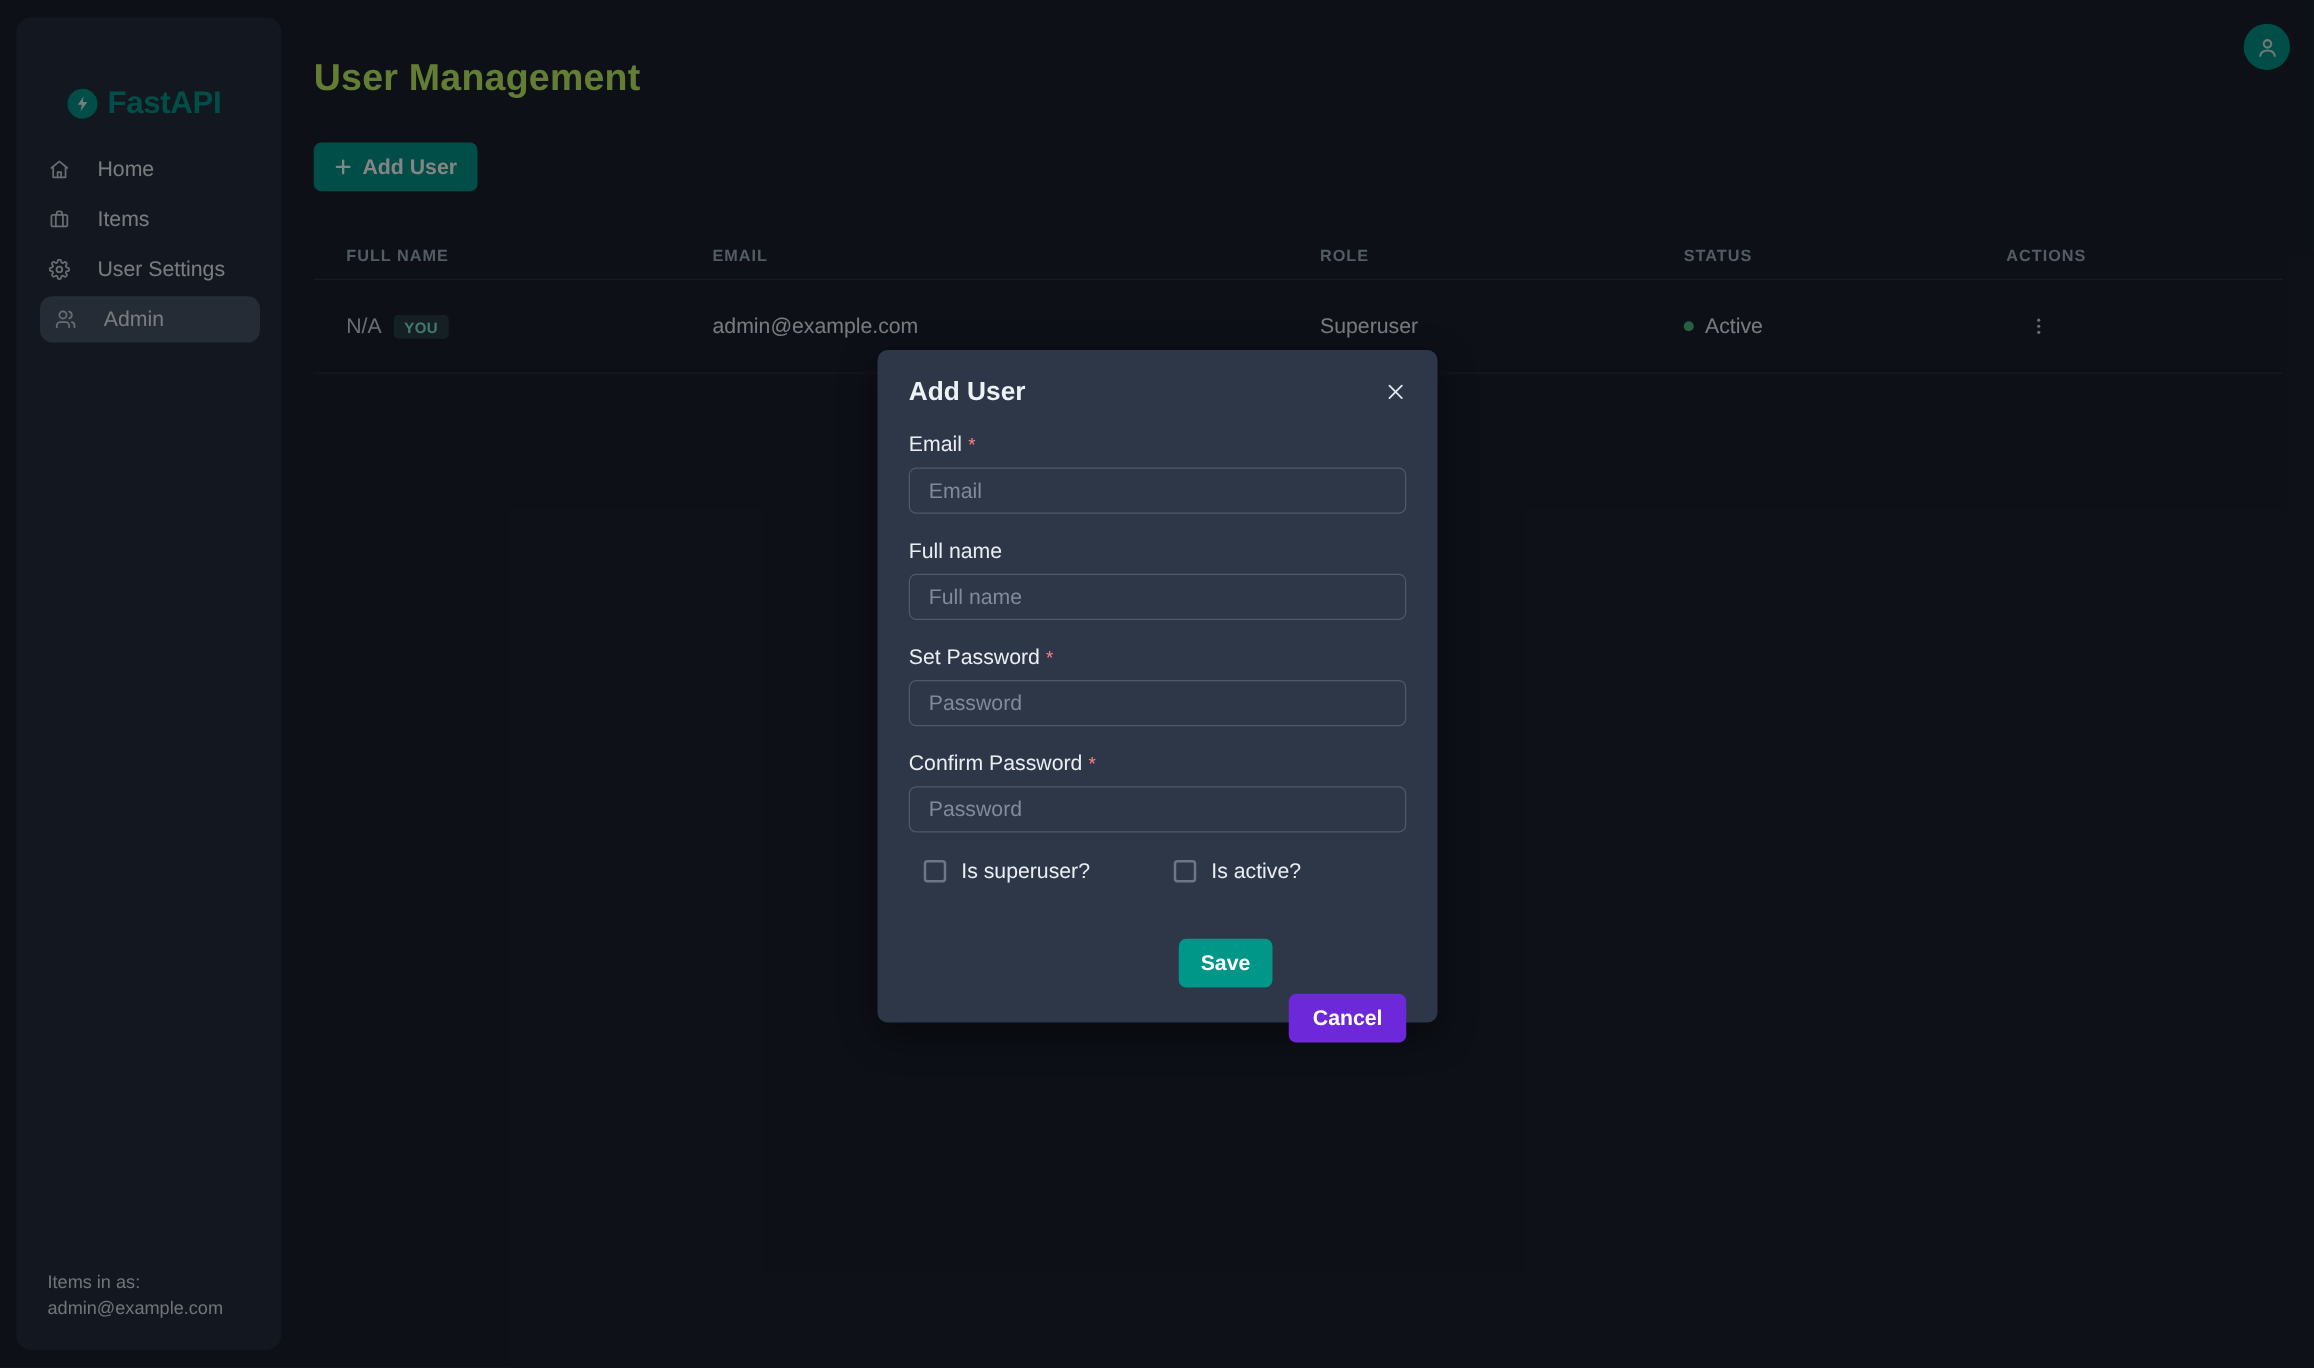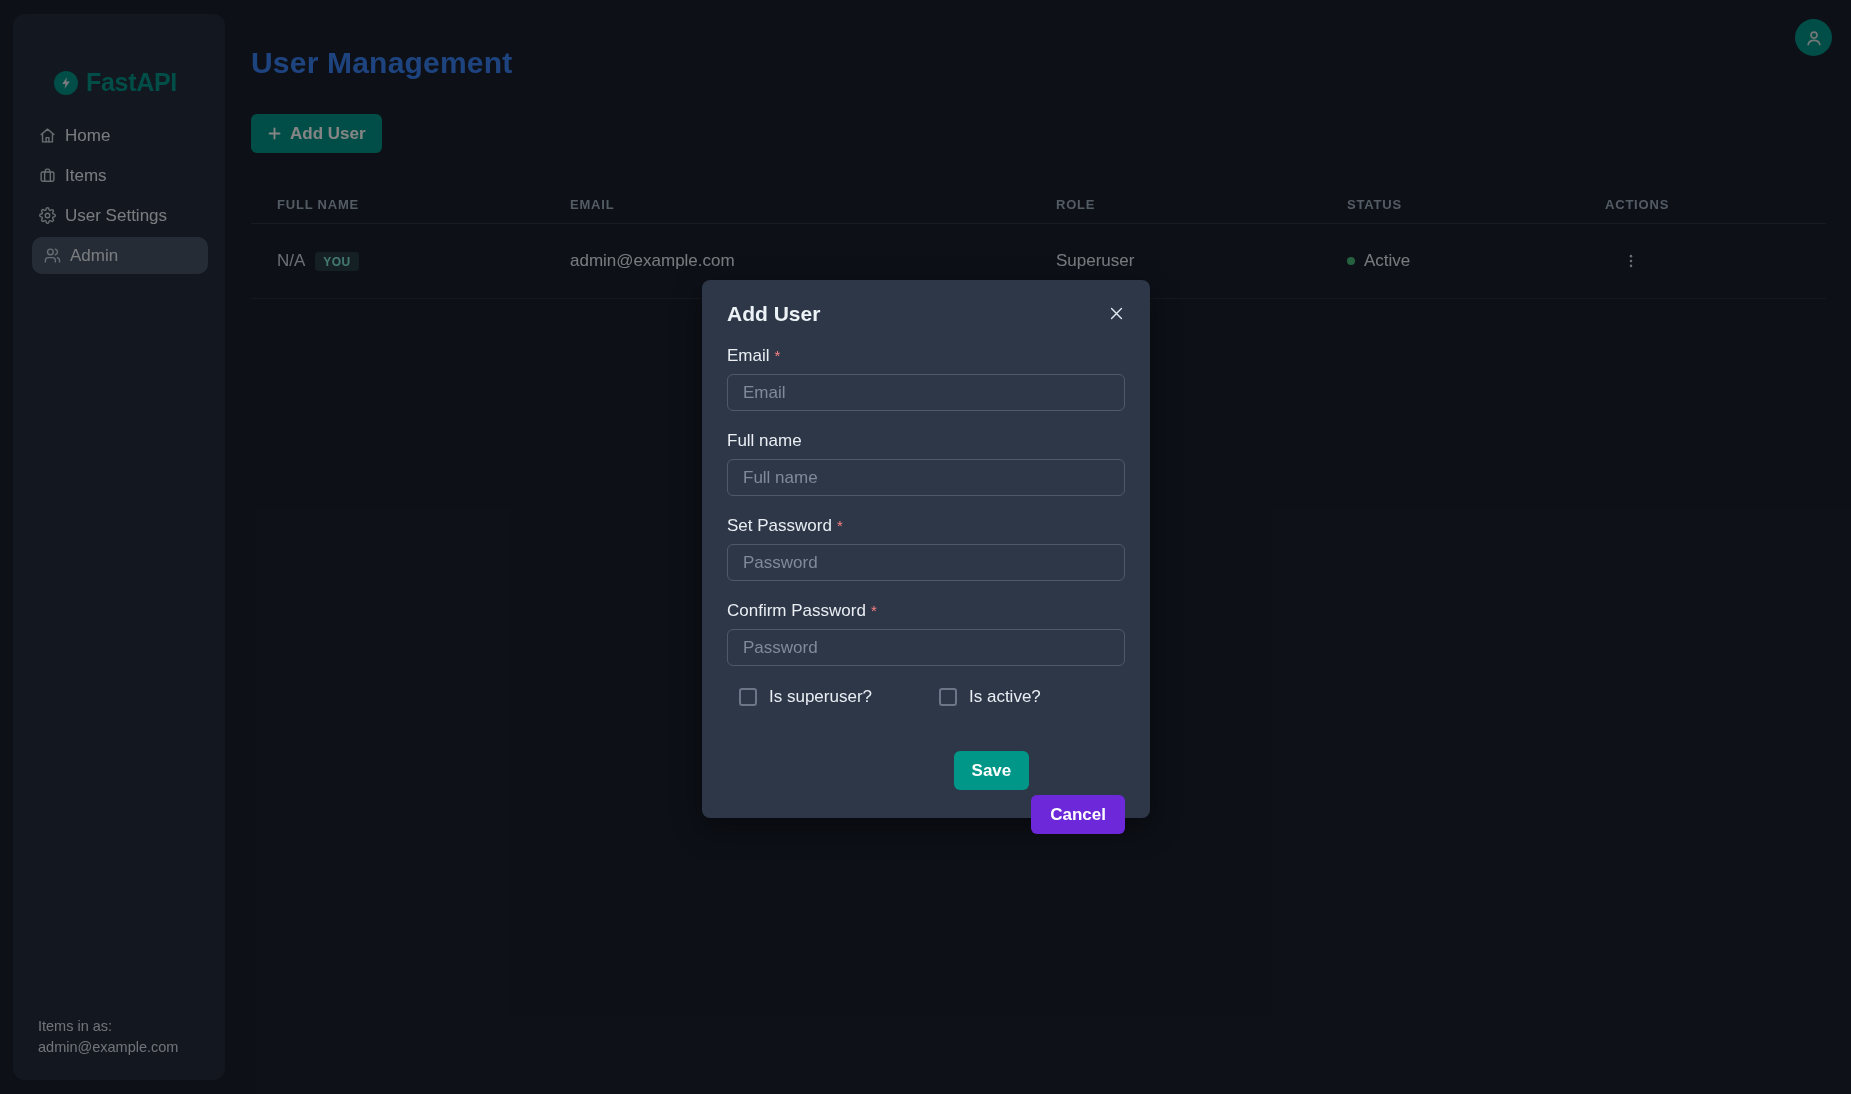--- a/index.html
+++ b/index.html
@@ -15,31 +15,31 @@
   .sidebar {
     position:absolute; left:13px; top:14px; width:212px; height:1066px;
     background:var(--c-sidebar_bg, #252D3D); border-radius:12px;
   }
   .logo-row { position:absolute; left:41px; top:54px; display:flex; align-items:center; gap:8px; }
   .logo-badge { width:24px; height:24px; border-radius:50%; background:var(--c-teal, #009688);
     display:flex; align-items:center; justify-content:center; }
   .logo-text { color:var(--c-teal, #009688); font-size:25px; font-weight:600; letter-spacing:-0.3px; }
   .nav { position:absolute; top:103px; left:19px; right:17px; }
   .nav-item {
-    height:37px; display:flex; align-items:center; gap:9px; padding-left:7px;
+    height:37px; display:flex; align-items:center; gap:22px; padding-left:7px;
     margin-bottom:3px; border-radius:10px; cursor:pointer;
     color:#E8EDF3; font-size:17px;
   }
   .nav-item .nicon { width:17px; height:17px; display:flex; color:#C6CFD9; }
   .nav-item.active { background:var(--c-active_item_bg, #4A5568);padding-left:12px; }
   .side-footer { position:absolute; left:25px; bottom:22px; color:#D7DEE7; font-size:14.5px; line-height:1.45; }
 
   
   .main { position:absolute; left:251px; top:0; width:1575px; }
-  .page-title { margin-top:46px; font-size:30px; font-weight:bold; color:#3b82f6; letter-spacing:0.2px; }
+  .page-title { margin-top:46px; font-size:30px; font-weight:bold; color:#bef264; letter-spacing:0.2px; }
   .add-user-btn {
     margin-top:34px; height:39px; padding:0 16px; border:none; border-radius:6px;
     background:var(--c-teal, #009688); color:#FFFFFF; font-size:17px; font-weight:bold;
     font-family:inherit; display:inline-flex; align-items:center; gap:8px; cursor:pointer;
   }
   .utable { margin-top:32px; }
   .trow { display:grid; grid-template-columns:293px 486px 291px 258px 1fr; align-items:center; }
   .trow.head { height:39px; border-bottom:1px solid rgba(255,255,255,0.09); }
   .trow.body { height:75px; border-bottom:1px solid rgba(255,255,255,0.07); }
   .th { padding-left:26px; font-size:13px; font-weight:bold; letter-spacing:0.8px; color:#A0AEC0; }
@@ -79,21 +79,21 @@
     margin-top:8px; width:100%; height:37px; padding:0 15px;
     background:transparent; border:1px solid #4E596C; border-radius:6px;
     color:#E2E8F0; font-size:17px; font-family:inherit; outline:none;
   }
   .field-input::placeholder { color:#808A9A; }
   .cb-row { margin-top:21px; display:flex; align-items:center;padding-left:12px; }
   .cb-group { display:flex; align-items:center; gap:12px; cursor:pointer; }
   .cb-group.first { width:200px; }
   .cb-box { width:18px; height:18px; border:2px solid #6C7689; border-radius:3px; background:transparent; }
   .cb-label { font-size:17px; color:#EAEEF3; }
-  .modal-footer { margin-top:44px; padding:0 25px; display:flex; justify-content:flex-end; gap:2px; }
+  .modal-footer { margin-top:44px; padding:0 25px; display:flex; justify-content:flex-end; gap:13px; }
   .btn { height:39px; border:none; border-radius:6px; font-size:17px; font-weight:bold; font-family:inherit; color:#FFFFFF; cursor:pointer; }
   .btn-save { background:var(--c-teal, #009688); padding:0 18px; }
   .btn-cancel { background:#6d28d9; padding:0 19px;margin-top:44px; }
 
   svg { display:block; }
 </style>
 </head>
 <body>
 
 <aside class="sidebar">

